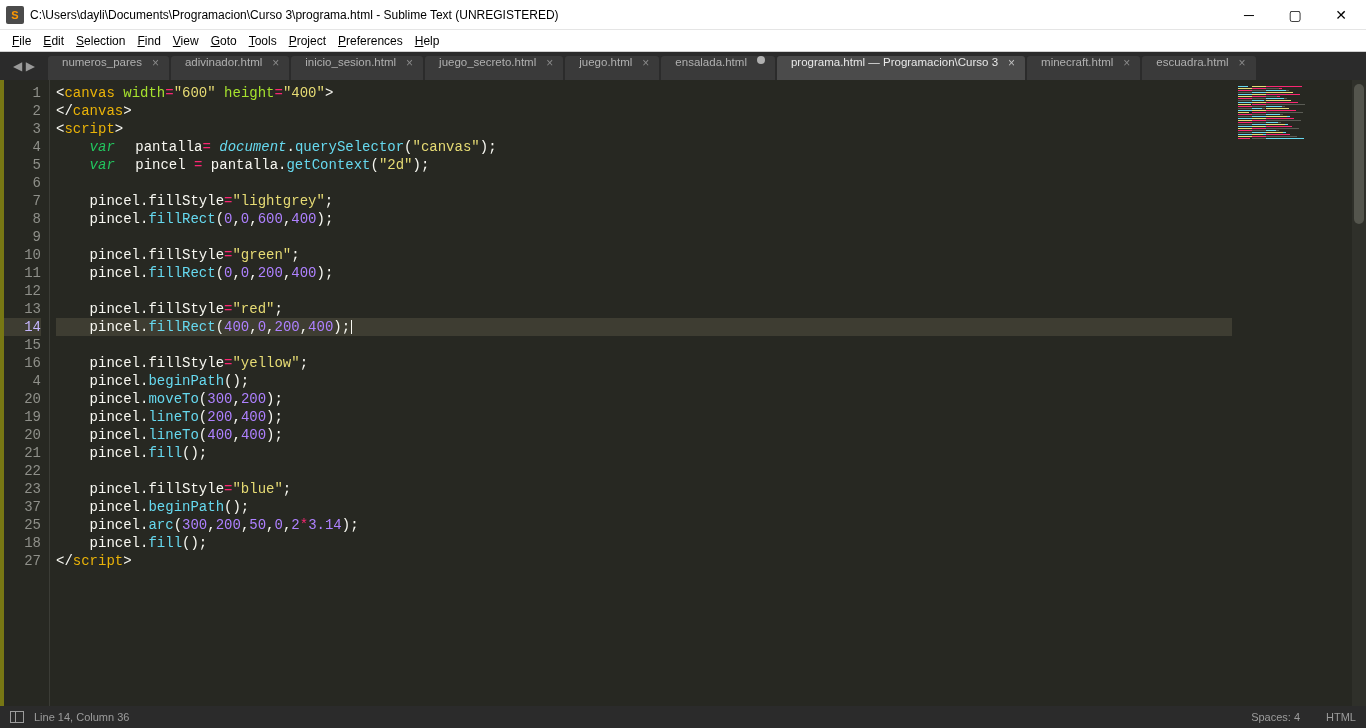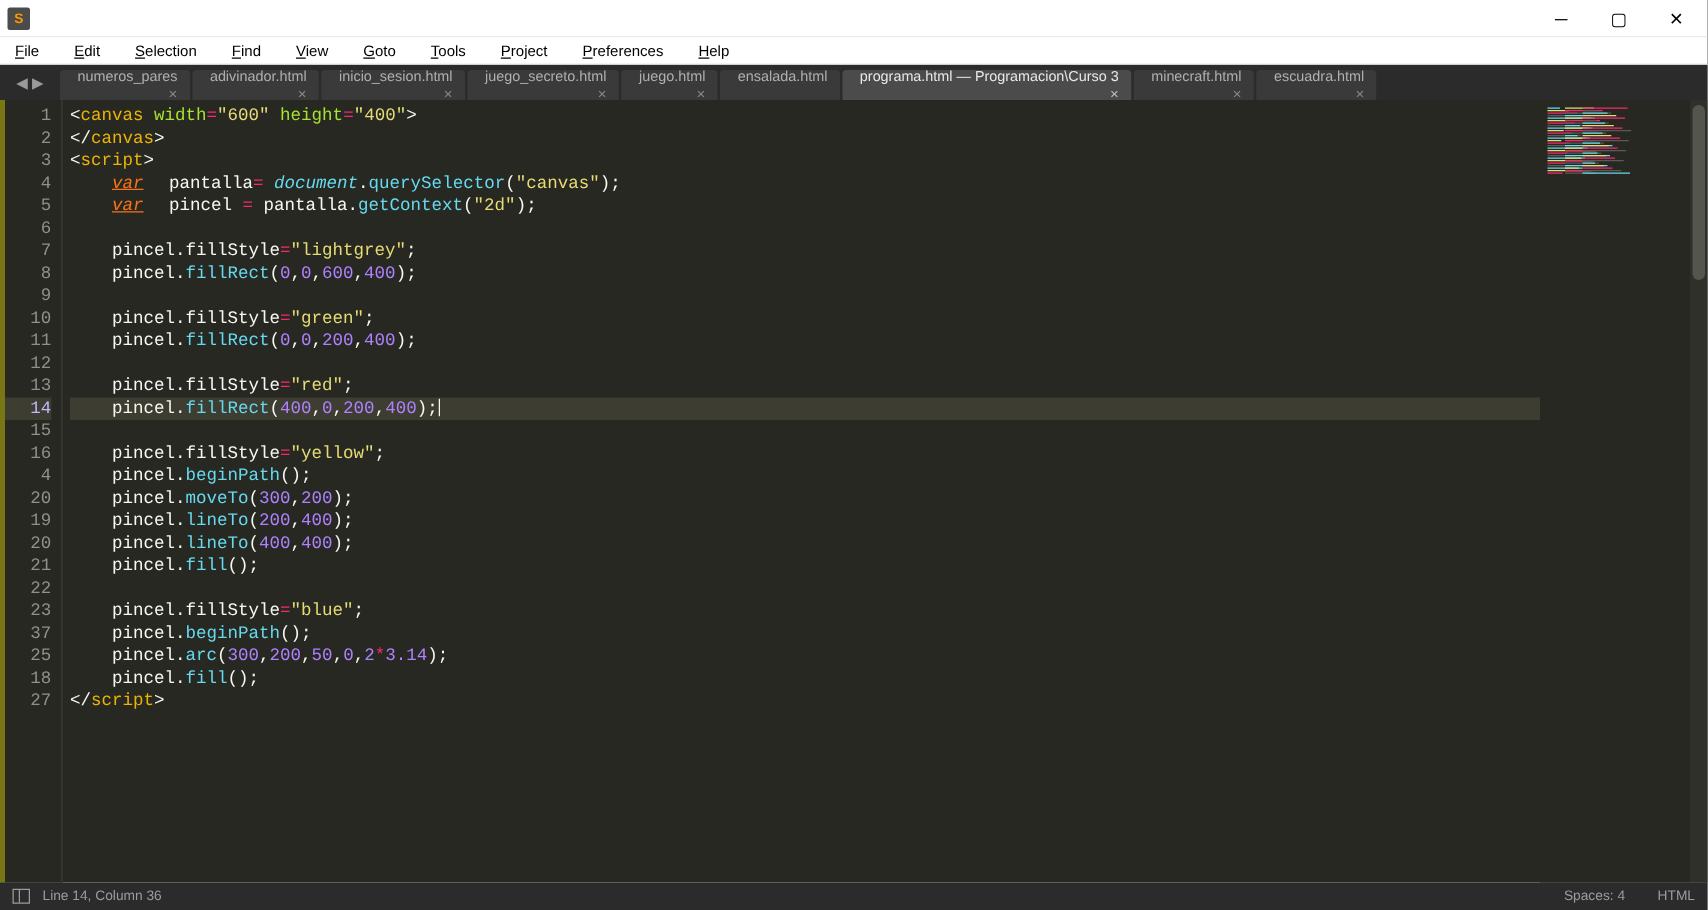--- a/index.html
+++ b/index.html
@@ -3,27 +3,27 @@
 <meta charset="utf-8">
 <style>
 * { margin: 0; padding: 0; box-sizing: border-box; }
 body { font-family: "Segoe UI", Tahoma, sans-serif; font-size: 12px; background: #fff; width: 1366px; height: 728px; overflow: hidden; position: relative; }
 .titlebar { height: 30px; background: #fff; display: flex; align-items: center; padding: 0 2px; border-bottom: 1px solid #e5e5e5; }
 .titlebar .app-icon { width: 18px; height: 18px; background: #4b4b4b; border-radius: 2px; margin: 0 6px 0 4px; display: flex; align-items: center; justify-content: center; color: #ff9800; font-size: 11px; font-weight: bold; }
 .titlebar .title-text { flex: 0 0 auto; color: #000; font-size: 12px; }
 .titlebar .spacer { flex: 1; }
 .titlebar .win-controls { display: flex; }
 .titlebar .win-btn { width: 46px; height: 30px; display: flex; align-items: center; justify-content: center; font-size: 14px; color: #000; }
-.menubar { height: 22px; background: #fff; display: flex; align-items: center; padding: 0 6px; gap: 16px; border-bottom: 1px solid #d0d0d0; }
+.menubar { height: 22px; background: #fff; display: flex; align-items: center; padding: 0 6px; gap: 0; border-bottom: 1px solid #d0d0d0; }
 .menubar .menu-item { padding: 2px 6px; font-size: 12px; color: #000; cursor: default; }
 .menubar .menu-item .ul { text-decoration: underline; }
 .toolbar-row { height: 28px; background: #2b2b2b; display: flex; align-items: stretch; }
 .nav-arrows { width: 48px; display: flex; align-items: center; justify-content: center; gap: 4px; color: #9a9a9a; font-size: 12px; }
 .tabs { flex: 1; display: flex; align-items: flex-end; overflow: hidden; }
-.tab { height: 24px; background: #3a3a3a; color: #b0b0b0; display: flex; align-items: flex-end; padding: 0 10px 16px 14px; font-size: 11.5px; margin-right: 2px; border-top-left-radius: 3px; border-top-right-radius: 3px; position: relative; white-space: nowrap; flex-direction: column; }
+.tab { height: 24px; background: #3a3a3a; color: #b0b0b0; display: flex; align-items: flex-start; padding: 0 10px 16px 14px; font-size: 11.5px; margin-right: 2px; border-top-left-radius: 3px; border-top-right-radius: 3px; position: relative; white-space: nowrap; }
 .tab.active { background: #4b4b4b; color: #e8e8e8; }
 .tab .dirty { width: 8px; height: 8px; background: #b0b0b0; border-radius: 50%; margin-left: 10px; }
 .tab .close { margin-left: 10px; color: #8a8a8a; font-size: 12px; }
 .tab.active .close { color: #c0c0c0; }
 .editor-area { position: absolute; top: 80px; bottom: 22px; left: 0; right: 0; background: #272822; display: flex; font-family: Consolas, "Courier New", monospace; font-size: 14px; }
 .gutter-fold { width: 4px; background: #777714; }
 .gutter { width: 46px; background: #272822; color: #8f908a; text-align: right; padding: 4px 8px 0 0; line-height: 18px; border-right: 1px solid #3b3c36; }
 .gutter .ln { height: 18px; }
 .gutter .ln.current { background: #3e3d32; color: #c4b5fd; }
 .code { flex: 1; padding: 4px 0 0 6px; line-height: 18px; white-space: pre; position: relative; color: #f8f8f2; }
@@ -41,32 +41,33 @@
 .statusbar .sb-icon::before { content:""; position:absolute; left:4px; top:0; bottom:0; width:1px; background:#9c9c9c; }
 .statusbar .sb-spacer { flex: 1; }
 .statusbar .sb-item { margin-left: 26px; }
 .cursor-bar { display:inline-block; width:1px; height:14px; background:#f8f8f2; vertical-align:middle; margin-left:1px; }
 
 
 .p  { color: #f8f8f2; }  
 .t  { color: #eab308; }  
 .a  { color: #a6e22e; }  
 .s  { color: #e6db74; }  
-.k  { color: #f97316; font-style: italic; text-decoration: underline; } 
+.k  { color: #22c55e; font-style: italic; } 
 .st { color: #66d9ef; font-style: italic; } 
 .o  { color: #f92672; }  
 .f  { color: #66d9ef; }  
 .n  { color: #ae81ff; }  
 .v  { color: #f8f8f2; margin-left: 12px; }  
 </style>
 </head>
 <body>
 
 <div class="titlebar">
   <div class="app-icon">S</div>
+  <div class="title-text">C:\Users\dayli\Documents\Programacion\Curso 3\programa.html - Sublime Text (UNREGISTERED)</div>
   <div class="spacer"></div>
   <div class="win-controls">
     <div class="win-btn">─</div>
     <div class="win-btn">▢</div>
     <div class="win-btn">✕</div>
   </div>
 </div>
 
 <div class="menubar" id="menubar">
     <div class="menu-item"><span class="ul">F</span>ile</div>

